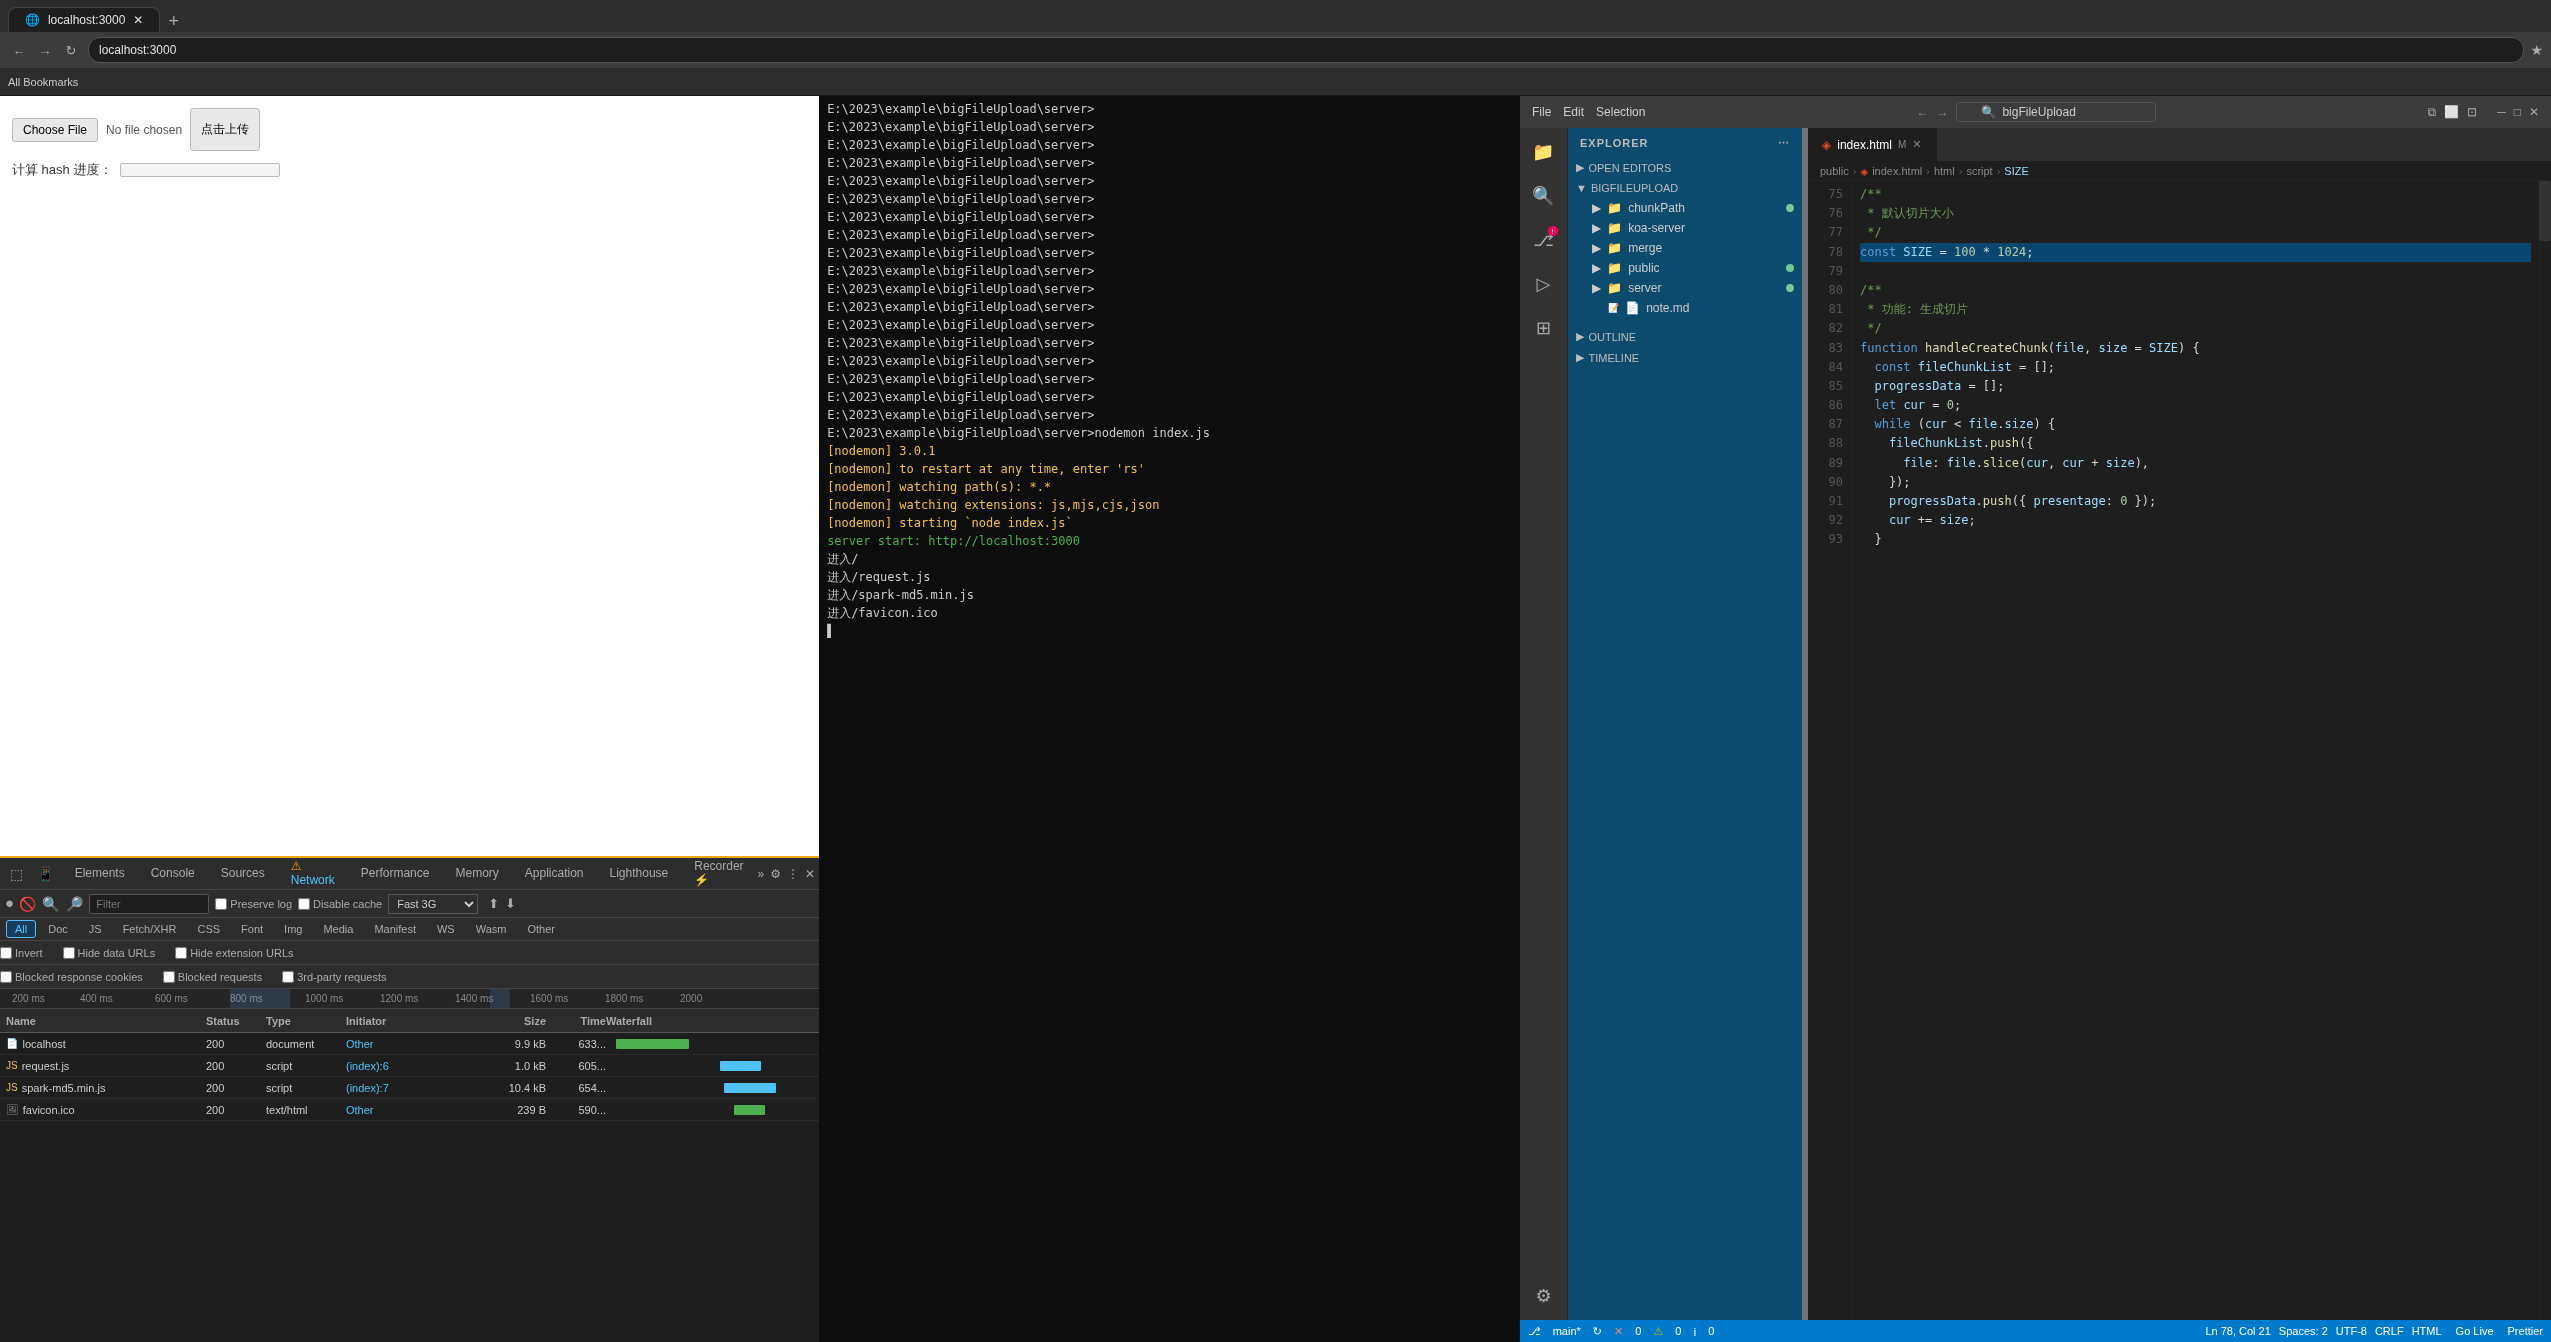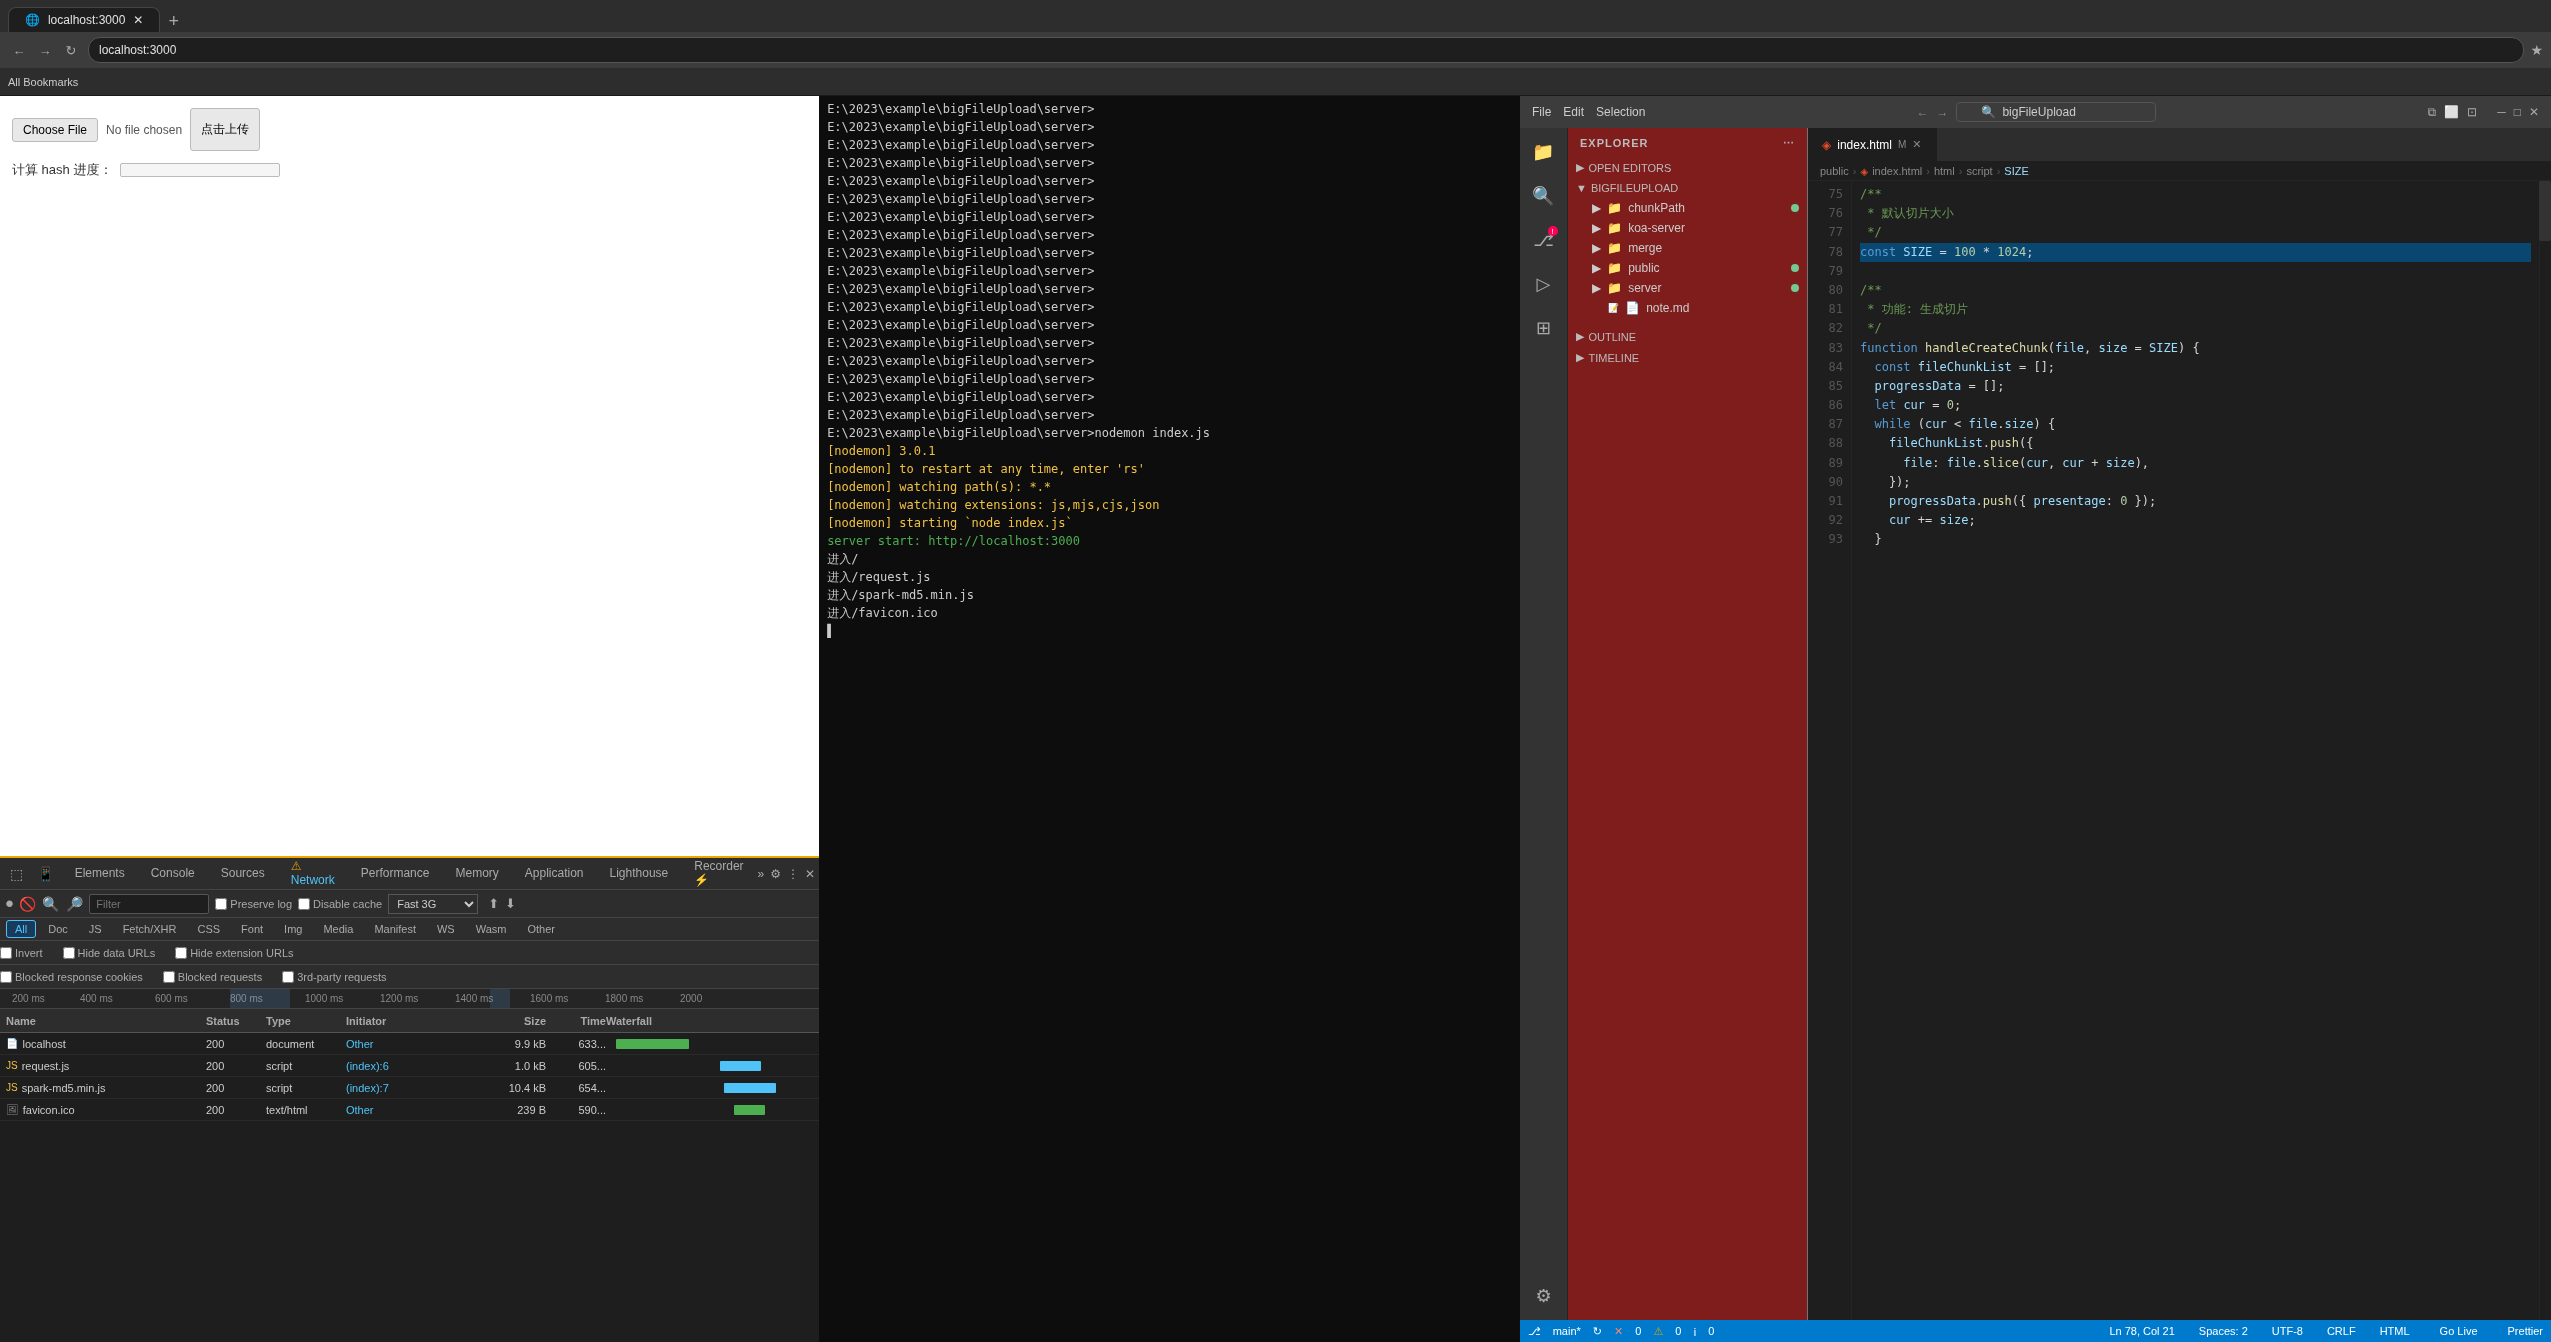--- a/index.html
+++ b/index.html
@@ -82,21 +82,21 @@
 
     
     .vscode-panel { flex: 0 0 1031px; background: #1e1e1e; display: flex; flex-direction: column; }
     .vscode-titlebar { background: #3c3c3c; height: 32px; display: flex; align-items: center; padding: 0 12px; gap: 8px; font-size: 12px; color: #ccc; }
     .vscode-menu-items { display: flex; gap: 12px; font-size: 12px; color: #ccc; }
     .vscode-main { display: flex; flex: 1; overflow: hidden; }
     .vscode-activity-bar { width: 48px; background: #333; display: flex; flex-direction: column; align-items: center; padding: 8px 0; gap: 12px; border-right: 1px solid #252525; }
     .activity-icon { width: 32px; height: 32px; display: flex; align-items: center; justify-content: center; color: #aaa; font-size: 18px; cursor: pointer; border-radius: 4px; position: relative; }
     .activity-icon.active { color: #fff; }
     .activity-icon .badge { position: absolute; top: 2px; right: 2px; background: #f05; border-radius: 50%; width: 10px; height: 10px; font-size: 8px; color: #fff; display: flex; align-items: center; justify-content: center; }
-    .vscode-sidebar { width: 240px; background: #7f1d1d; border-right: 1px solid #737373; display: flex; flex-direction: column; overflow: hidden; }
+    .vscode-sidebar { width: 240px; background: #0c4a6e; border-right: 6px solid #737373; display: flex; flex-direction: column; overflow: hidden; }
     .sidebar-header { padding: 8px 12px; font-size: 11px; color: #bbb; text-transform: uppercase; font-weight: 600; letter-spacing: 1px; display: flex; justify-content: space-between; align-items: center; }
     .sidebar-section-header { padding: 4px 8px; font-size: 11px; color: #bbb; display: flex; align-items: center; gap: 4px; cursor: pointer; }
     .sidebar-item { padding: 3px 8px 3px 20px; font-size: 12px; color: #ccc; display: flex; align-items: center; gap: 6px; cursor: pointer; }
     .folder-icon { color: #dcb67a; }
     .file-icon-html { color: #e44d26; }
     .file-icon-md { color: #519aba; }
     .dot-indicator { width: 8px; height: 8px; border-radius: 50%; background: #888; flex-shrink: 0; }
     .dot-green { background: #73c991; }
     .vscode-editor { flex: 1; display: flex; flex-direction: column; overflow: hidden; }
     .editor-tabs { background: #2d2d2d; display: flex; height: 34px; align-items: flex-end; border-bottom: 1px solid #1e1e1e; }
@@ -111,21 +111,21 @@
     .code-line { display: flex; align-items: baseline; white-space: pre; }
     .code-line.highlighted { background: #094771; }
     .kw { color: #569cd6; }
     .fn { color: #dcdcaa; }
     .var { color: #9cdcfe; }
     .num { color: #b5cea8; }
     .comment { color: #6a9955; }
     .punct { color: #d4d4d4; }
     .vscode-statusbar { background: #007acc; height: 22px; display: flex; align-items: center; padding: 0 8px; gap: 16px; font-size: 11px; color: #fff; }
     .status-left { display: flex; align-items: center; gap: 12px; }
-    .status-right { display: flex; align-items: flex-end; gap: 24px; margin-left: auto; }
+    .status-right { display: flex; align-items: flex-end; gap: 8px; margin-left: auto; }
 
     
     ::-webkit-scrollbar { width: 6px; height: 6px; }
     ::-webkit-scrollbar-track { background: #1e1e1e; }
     ::-webkit-scrollbar-thumb { background: #555; border-radius: 3px; }
 
     .network-wrapper { display: flex; flex-direction: column; flex: 1; overflow: hidden; }
   </style>
 </head>
 <body>

